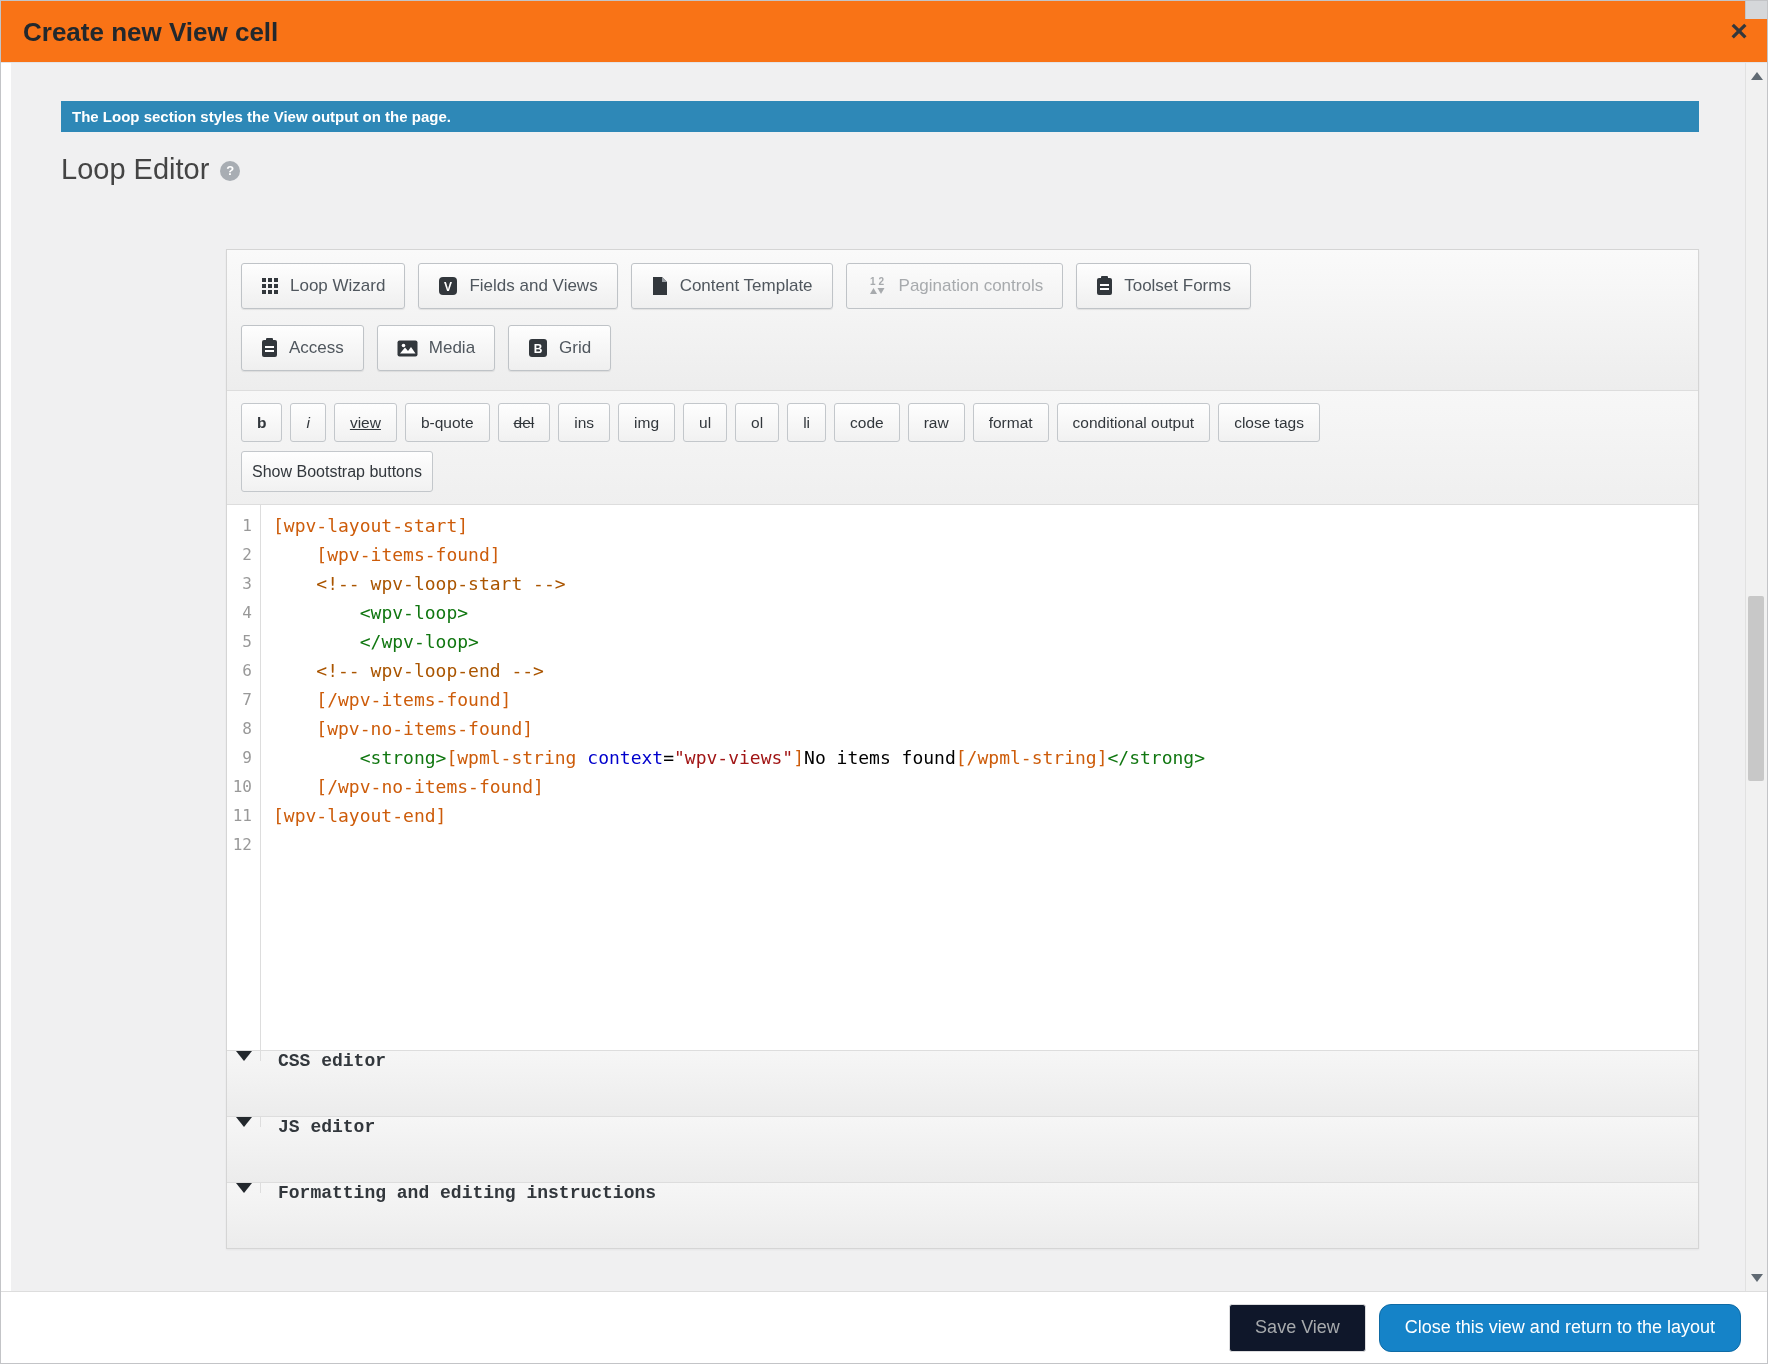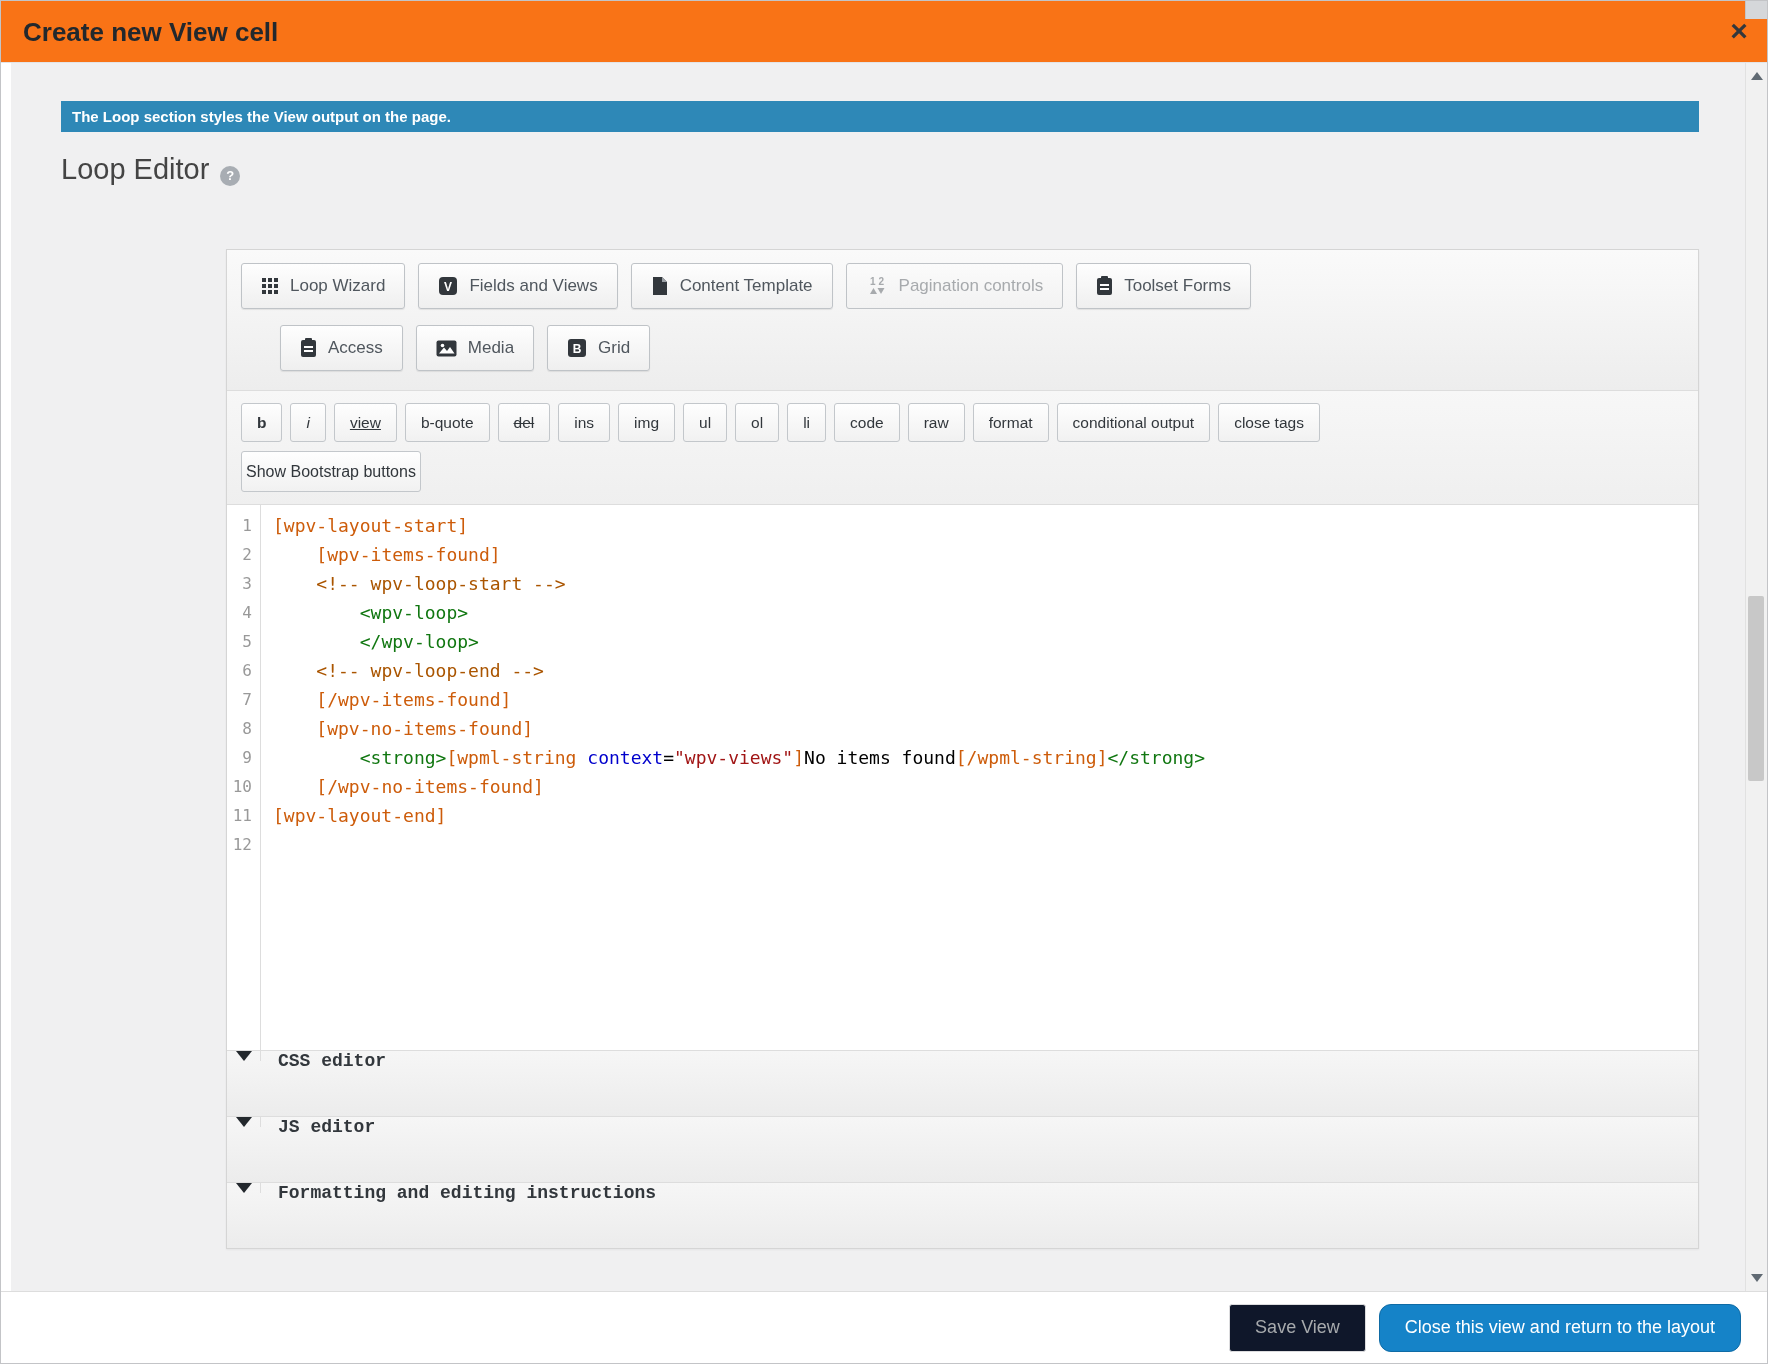--- a/index.html
+++ b/index.html
@@ -23,29 +23,29 @@
 
   
   .modal-header{ position:absolute; top:0; left:0; right:0; height:62px; background:#f97316; border-bottom:1px solid #e2e4e7; z-index:3; }
   .modal-title{ position:absolute; left:22px; top:0; line-height:62px; font-size:26px; font-weight:700; color:#23282d; }
   .close-btn{ position:absolute; right:10px; top:10px; width:36px; height:40px; text-align:center; font-size:30px; font-weight:700; color:#32373c; line-height:40px; cursor:pointer; }
 
   
   .modal-body{ position:absolute; top:62px; left:10px; right:22px; bottom:72px; background:#f0f0f1; overflow:hidden; }
   .notice{ position:absolute; left:50px; right:46px; top:38px; height:31px; background:var(--notice-bg); }
   .notice span{ display:block; padding:0 11px; line-height:31px; color:#fff; font-size:15px; font-weight:600; }
-  .loop-heading{ position:absolute; left:50px; top:90px; display:flex; align-items:flex-end; gap:11px; }
+  .loop-heading{ position:absolute; left:50px; top:90px; display:flex; align-items:flex-start; gap:11px; }
   .loop-heading h2{ font-size:29px; font-weight:400; color:#444; }
   .help-icon{ width:20px; height:20px; border-radius:50%; background:#a8adb3; color:#fff; font-size:13px; font-weight:700; text-align:center; line-height:20px; margin-top:8px; cursor:pointer; }
 
   
   .editor-panel{ position:absolute; left:215px; right:46px; top:186px; border:1px solid #d5d5d5; background:#bef264; box-shadow:0 1px 2px rgba(0,0,0,.05); }
   .toolbar{ background:linear-gradient(#fafafa,#ededed); border-bottom:1px solid #ddd; padding:13px 14px 19px; }
   .toolbar-row{ display:flex; gap:13px; flex-wrap:wrap; }
-  .toolbar-row + .toolbar-row{ margin-top:16px;margin-left:39px; }
+  .toolbar-row + .toolbar-row{ margin-top:16px; }
   .tb-btn{
     display:inline-flex; align-items:center; gap:11px; height:46px; padding:0 19px;
     border:1px solid #bfc3c7; border-radius:3px; background:linear-gradient(#fefefe,#efefef);
     box-shadow:0 1px 1px rgba(0,0,0,.08); font-size:17px; color:#50575e; cursor:pointer;
     font-family:inherit; white-space:nowrap;
   }
   .tb-btn.disabled{ color:#a7aaad; box-shadow:none; background:linear-gradient(#fbfbfb,#f2f2f2); cursor:default; }
   .tb-btn svg{ flex:none; }
 
   .qt-area{ background:linear-gradient(#f7f7f7,#efefef); border-bottom:1px solid #ddd; padding:12px 14px; }
@@ -53,21 +53,21 @@
   .bootstrap-row{ margin-top:9px; }
   .qt{
     height:39px; padding:0 15px; border:1px solid #c3c7cb; border-radius:3px;
     background:linear-gradient(#fefefe,#f1f1f1); font-size:15.5px; color:#32373c;
     cursor:pointer; font-family:inherit; white-space:nowrap;
   }
   .qt.bold{ font-weight:700; }
   .qt.italic{ font-style:italic; }
   .qt.underline{ text-decoration:underline; }
   .qt.strike{ text-decoration:line-through; }
-  .bs-btn{ height:41px; padding:0 4px; font-size:16px; }
+  .bs-btn{ height:41px; padding:0 10px; font-size:16px; }
 
   
   .code-area{
     display:flex; height:545px; background:#fff;
     font-family:"DejaVu Sans Mono", monospace; font-size:18px; line-height:29px; overflow:hidden;
     cursor:text;
   }
   .gutter{ width:34px; flex:none; border-right:1px solid #ddd; padding:6px 8px 0 0; text-align:right; }
   .ln{ height:29px; color:#999; font-size:16px; line-height:29px; }
   .codecol{ flex:1; padding:6px 0 0 12px; overflow:hidden; }

